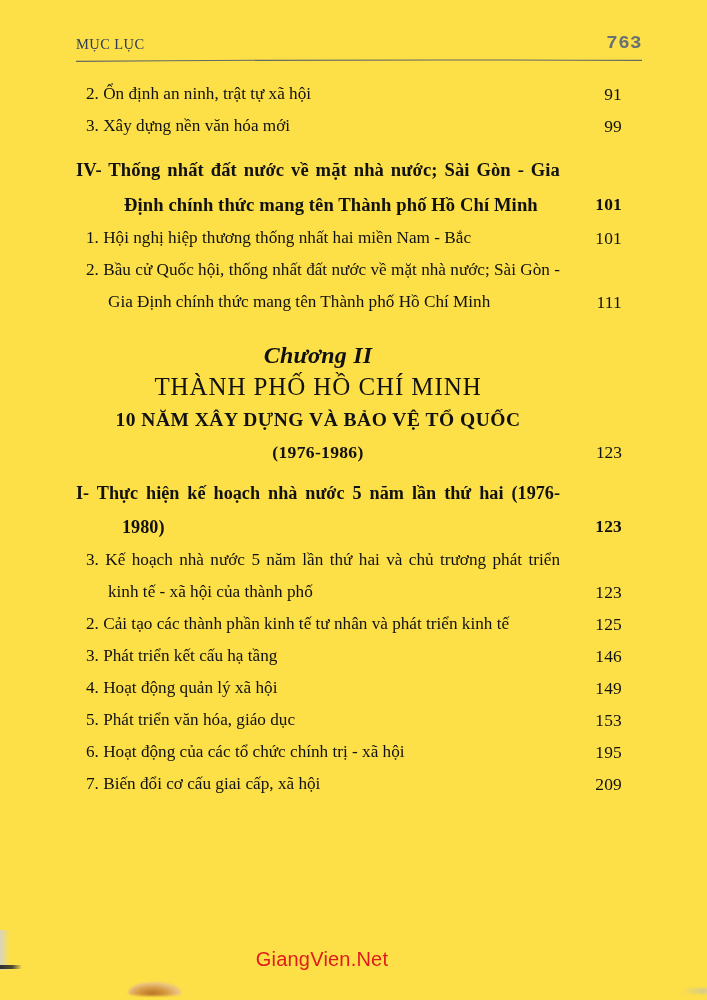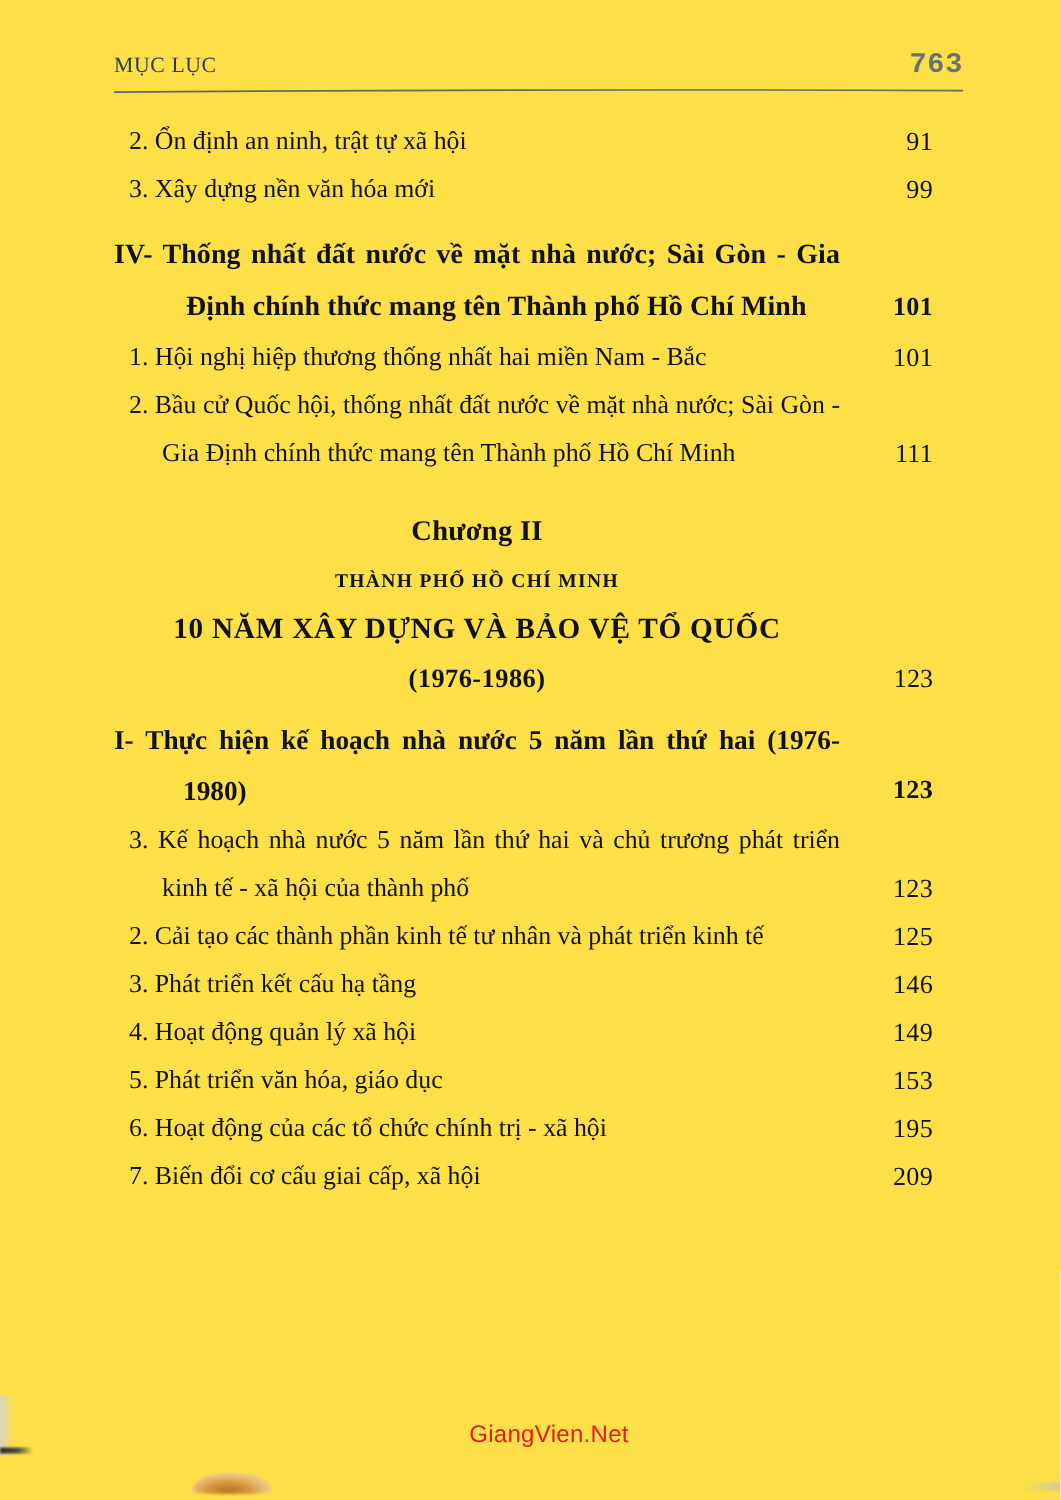--- a/index.html
+++ b/index.html
@@ -125,28 +125,29 @@
 
   
   .chapter {
     position: relative;
     margin-top: 22px;
     margin-bottom: 8px;
     padding-right: 62px;
     text-align: center;
   }
   .ch-kicker {
-    font-weight: 700;
-    font-size: 19px;
+    font-style: italic;
+    font-weight: 700;
+    font-size: 24px;
     line-height: 30px;
     letter-spacing: .2px;
   }
   .ch-title1 {
-    font-weight: 700;
-    font-size: 13px;
+    font-weight: 400;
+    font-size: 25px;
     line-height: 33px;
     letter-spacing: .9px;
   }
   .ch-title2 {
     font-weight: 700;
     font-size: 19.5px;
     line-height: 33px;
     letter-spacing: .5px;
   }
   .ch-years {
@@ -168,24 +169,23 @@
   .sp-1 { height: 10px; }
 
   
   .watermark {
     position: absolute;
     left: 0;
     top: 948px;
     width: 644px;
     text-align: center;
     font-family: "Liberation Sans", "DejaVu Sans", sans-serif;
-    font-size: 16px;
+    font-size: 20px;
     font-weight: 400;
     letter-spacing: .2px;
-    padding-left: 44px;
   }
   .artifact-blob {
     position: absolute;
     left: 128px;
     top: 982px;
     width: 54px;
     height: 14px;
     border-radius: 50% 50% 40% 40% / 90% 90% 20% 20%;
     background: radial-gradient(ellipse at 45% 85%, #b06a22 0%, #d4943f 35%, #e9c089 62%, rgba(255,255,255,0) 85%);
     filter: blur(1.1px);

